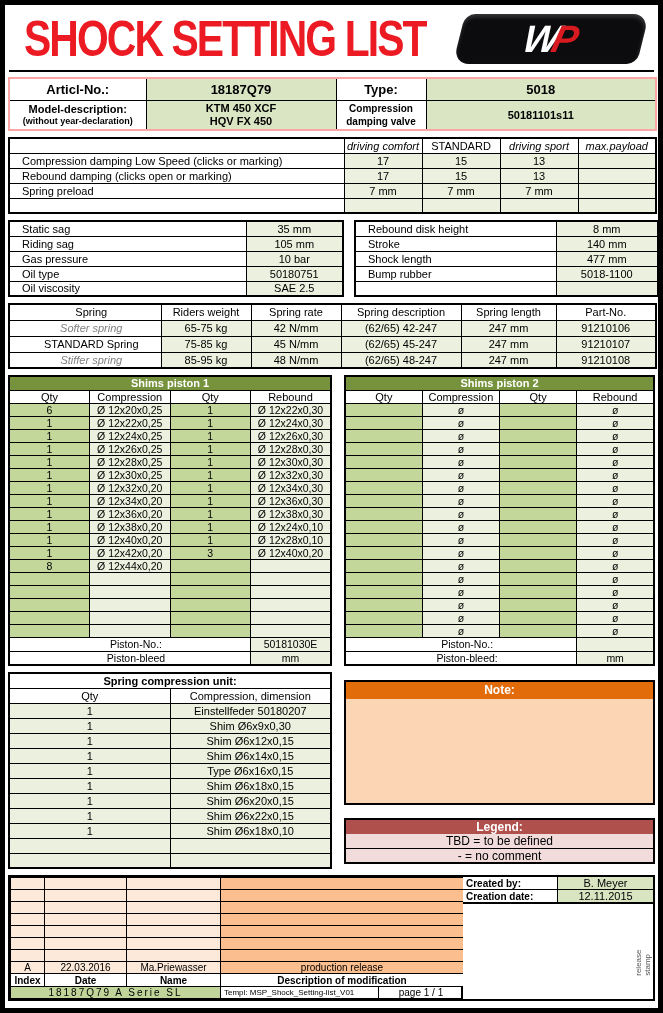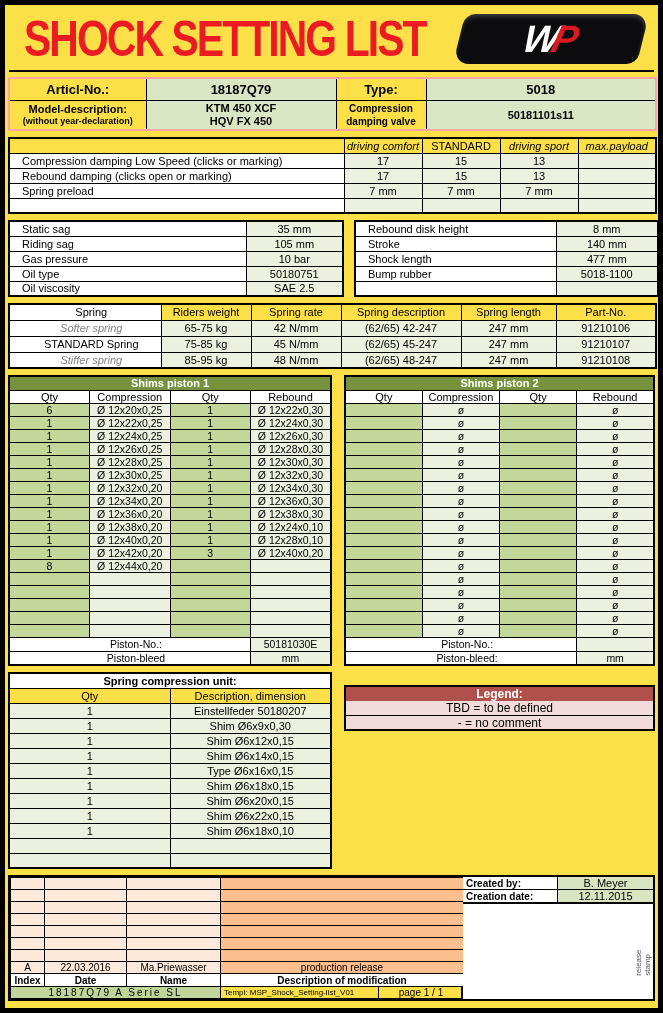--- a/index.html
+++ b/index.html
@@ -1,18 +1,18 @@
 <!DOCTYPE html>
 <html><head>
 <meta charset="utf-8">
 <style>
   * { margin:0; padding:0; box-sizing:border-box; }
   html,body { background:#9a9a9a; }
   body { font-family:"Liberation Sans", sans-serif; }
-  .page { width:663px; height:1013px; background:#fde047; border:5px solid #000; padding:3px 3px 0 3px; position:relative; overflow:hidden; margin:0 auto; }
+  .page { width:663px; height:1013px; background:#ffffff; border:5px solid #000; padding:3px 3px 0 3px; position:relative; overflow:hidden; margin:0 auto; }
 
   
   .hdr-row { height:60px; display:flex; align-items:center; justify-content:space-between; padding:2px 12px 0 16px; }
   .title { font-size:43px; font-weight:700; color:#EC1B23; letter-spacing:-2px; white-space:nowrap; transform:scale(.95,1.15); transform-origin:left center; }
   .logo-box { width:184px; height:50px; background:#0c0c0f; border-radius:10px 16px 10px 16px; transform:skewX(-14deg); display:flex; align-items:center; justify-content:center; box-shadow:inset 0 3px 4px rgba(255,255,255,.18); }
   .logo-w { color:#fff; font-style:italic; font-weight:700; font-size:38px; letter-spacing:-4px; }
   .logo-p { color:#D91A21; font-style:italic; font-weight:700; font-size:38px; margin-left:-3px; }
   .divider { border-top:2px solid #000; margin:2px 1px 5px 1px; }
 
   
@@ -534,21 +534,21 @@
   </div>
 
   <div class="cols">
     <table class="details" style="width:324px">
       <tbody>
           <tr class="ttl">
         <td colspan="2">Spring compression unit:</td>
       </tr>
       <tr>
         <td style="width:60px">Qty</td>
-        <td style="width:264px">Description, dimension</td>
+        <td style="width:264px">Compression, dimension</td>
       </tr>
       </tbody>
         <tbody>
         <tr>
           <td class="g">1</td>
           <td class="g">Einstellfeder 50180207</td>
         </tr>
           <tr>
           <td class="g">1</td>
           <td class="g">Shim Ø6x9x0,30</td>
@@ -586,20 +586,24 @@
           <td class="g"></td>
         </tr>
           <tr>
           <td class="g"></td>
           <td class="g"></td>
         </tr>
       </tbody>
     </table>
 
     <div class="right-col">
+      <div class="note-box">
+        <div class="note-hdr">Note:</div>
+        <div class="note-body"></div>
+      </div>
       <div class="legend-box">
         <div class="legend-hdr">Legend:</div>
         <div class="legend-row" style="border-top:none">TBD = to be defined</div>
         <div class="legend-row">- = no comment</div>
       </div>
     </div>
   </div>
 
   <div class="footer">
     <div class="f-left">

